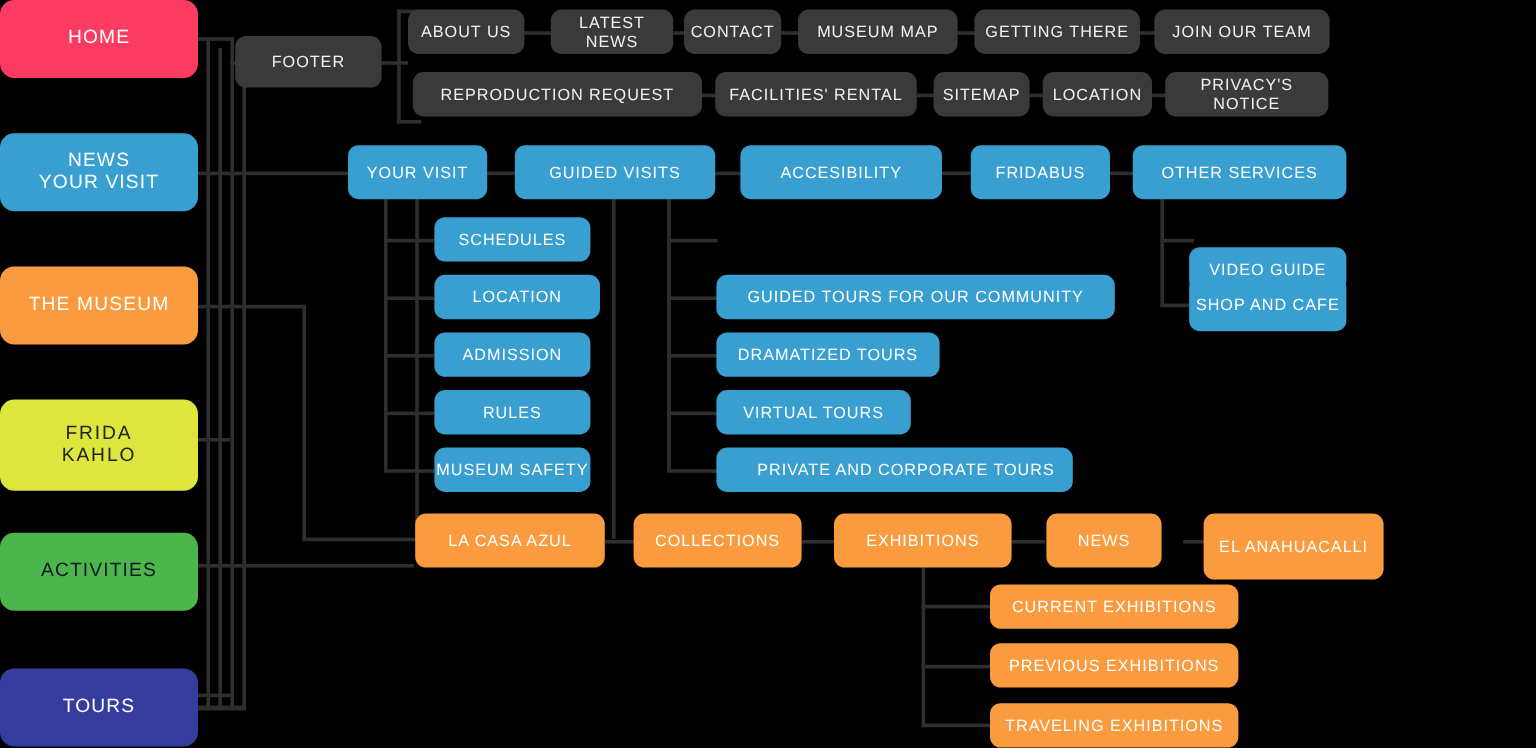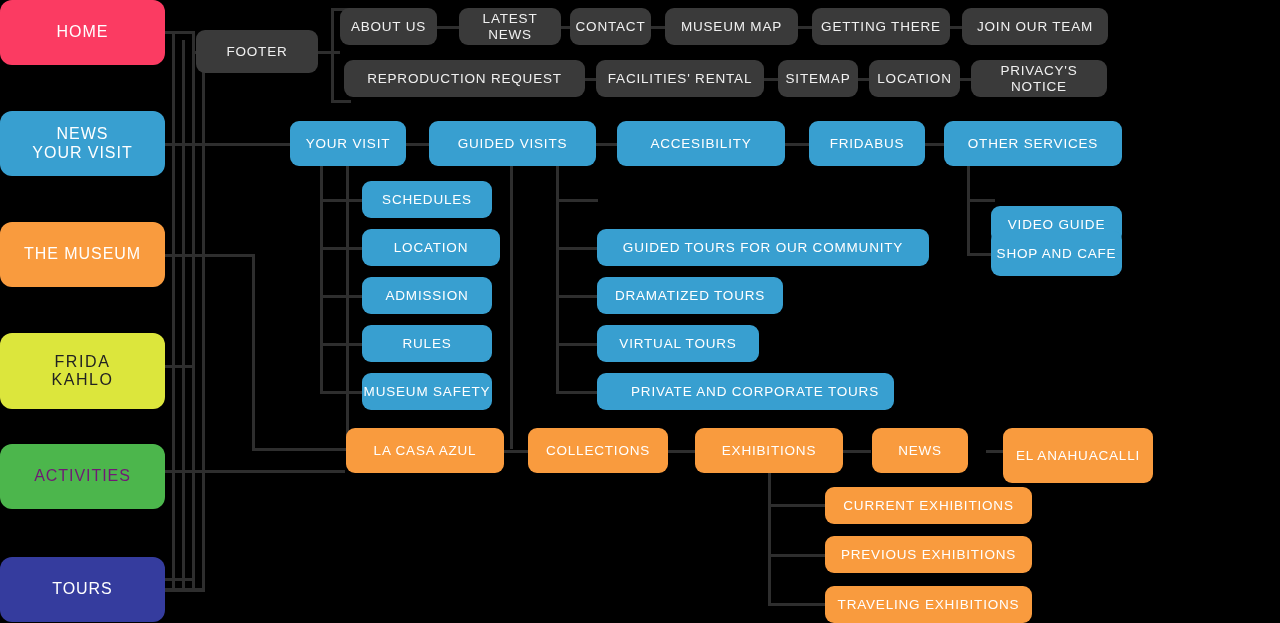--- a/index.html
+++ b/index.html
@@ -15,21 +15,21 @@
     letter-spacing:.06em;
     line-height:1.15;
     z-index:3;
     user-select:none;
   }
   .lvl0{font-size:16px;border-radius:12px;color:#fff;}
   .n-blue{background:#389fd0;color:#fff;}
   .n-orange{background:#f99b3e;color:#fff;}
   .n-pink{background:#fb3b62;color:#fff;}
   .n-yellow{background:#dce63c;color:#222;}
-  .n-green{background:#4cb64c;color:#701a75;}
+  .n-green{background:#4cb64c;color:#0f172a;}
   .n-navy{background:#353c9e;color:#fff;}
   .n-gray{background:#3a3a3a;color:#f0f0f0;}
 
   .sub{font-size:13.5px;border-radius:9px;}
   .footer-node{font-size:13.5px;border-radius:9px;}
 
   
   .ln{position:absolute;background:#2e2e2e;z-index:1;}
   .lnh{height:3px;}
   .lnv{width:3px;}

